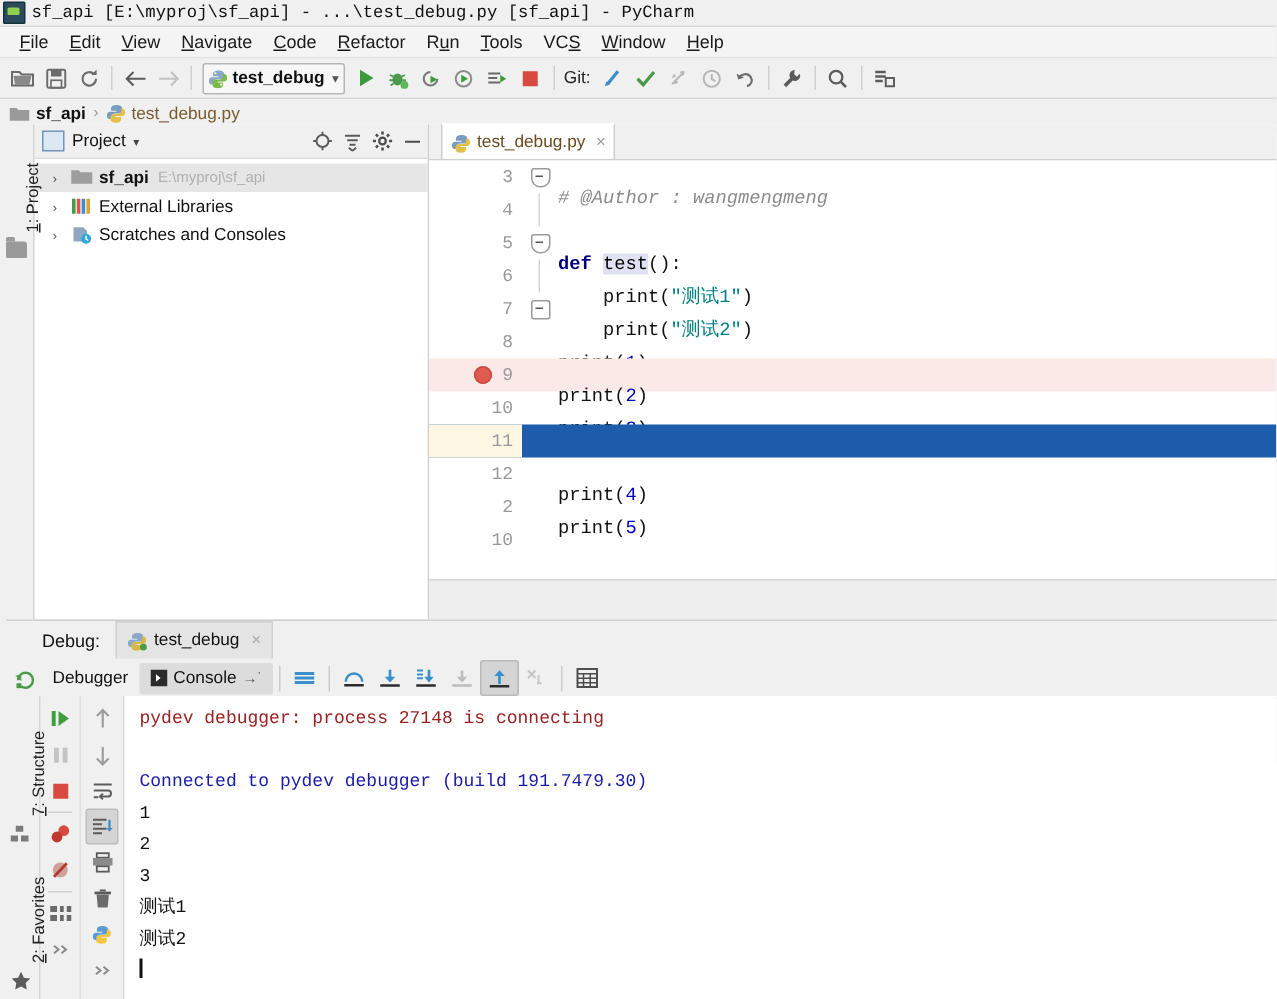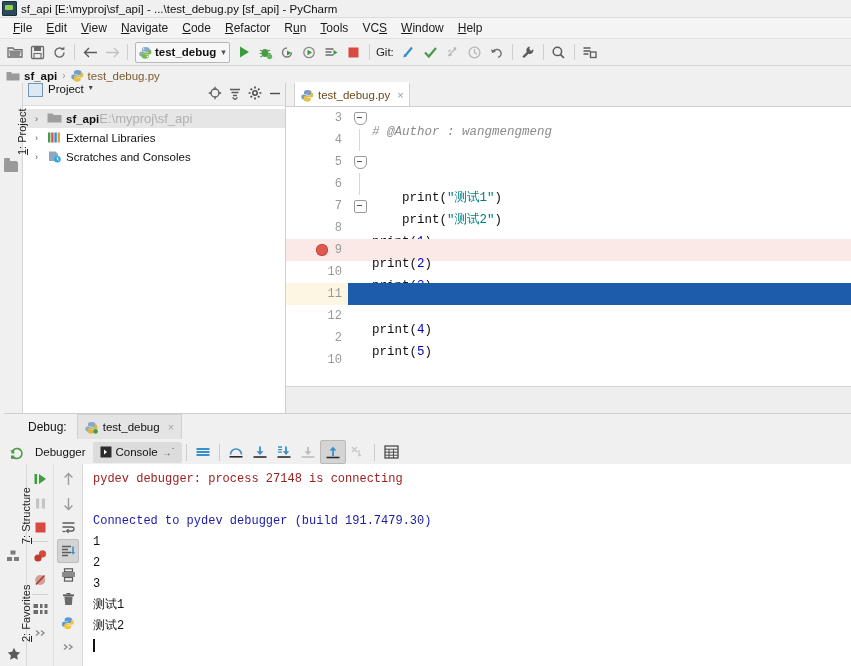--- a/index.html
+++ b/index.html
@@ -19,21 +19,21 @@
   }
   .titlebar .tb-ico{
     width:13px;height:13px;margin-right:4px;flex:0 0 auto;
     background:#2b4a5c;border:1px solid #17303c;border-radius:1px;
     position:relative;
   }
   .titlebar .tb-ico:after{
     content:"";position:absolute;left:2px;top:3px;width:8px;height:5px;
     background:#8fd14f;border-radius:1px;
   }
-  .titlebar .tb-text{font-size:11.5px;color:#111;white-space:nowrap;}
+  .titlebar .tb-text{font-size:11.5px;color:#111;white-space:nowrap;font-family:Liberation Mono, monospace;}
 
   
   .menubar{
     height:20px;background:#f4f4f4;display:flex;align-items:center;
     padding-left:6px;border-bottom:1px solid #e2e2e2;
   }
   .menubar .mi{
     font-size:12px;color:#1a1a1a;padding:0 7px;line-height:20px;
     cursor:default;white-space:nowrap;
   }
@@ -94,21 +94,21 @@
     content:"";position:absolute;left:0;top:-3px;width:6px;height:3px;
     background:#9a9a9a;border-radius:1px 1px 0 0;
   }
 
   
   .project{
     width:262px;background:#fff;flex:0 0 auto;border-right:1px solid #cfcfcf;
     display:flex;flex-direction:column;
   }
   .proj-head{
-    height:22px;background:#f0f0f0;display:flex;align-items:flex-start;
+    height:22px;background:#f0f0f0;display:flex;align-items:center;
     border-bottom:1px solid #dcdcdc;padding-left:5px;
   }
   .proj-head .ph-ico{
     width:13px;height:12px;border:1.5px solid #7295b8;background:#dce9f4;
     flex:0 0 auto;margin-right:5px;
   }
   .proj-head .ph-title{font-size:11.5px;color:#111;}
   .proj-head .ph-caret{margin-left:5px;font-size:8px;color:#444;}
   .proj-head .ph-spacer{flex:1;}
   .proj-head .ph-btn{
@@ -119,21 +119,21 @@
     height:19px;display:flex;align-items:center;padding-left:12px;
     font-size:11.5px;white-space:nowrap;
   }
   .ptrow.sel{background:#e6e6e6;}
   .ptrow .arrow{
     width:12px;flex:0 0 auto;color:#555;font-size:9px;
   }
   .ptrow .ic{width:15px;height:13px;flex:0 0 auto;margin-right:4px;position:relative;}
   .ptrow .lbl{color:#111;}
   .ptrow .lbl.b{font-weight:bold;}
-  .ptrow .sub{color:#b0b0b0;font-size:13px;}
+  .ptrow .sub{color:#b0b0b0;margin-left:6px;font-size:10px;}
 
   
   .editor{flex:1;display:flex;flex-direction:column;background:#fff;min-width:0;}
   .tabstrip{
     height:23px;background:#f0f0f0;border-bottom:1px solid #cfcfcf;display:flex;
     align-items:flex-end;
   }
   .etab{
     height:22px;background:#fff;border:1px solid #cfcfcf;border-bottom:none;
     display:flex;align-items:center;padding:0 5px 0 6px;margin-left:8px;
@@ -536,20 +536,21 @@
               <div class="vline"></div>
             </div>
           <div class="code"></div>
         </div>
 
         <div class="coderow">
           <div class="gutter">5</div>
           <div class="gutter2">
             <div class="fold open"></div>
           </div>
+          <div class="code"><span class="k">def</span> <span class="hl-ident">test</span><span class="pn">():</span></div>
         </div>
 
         <div class="coderow">
           <div class="gutter">6</div>
           <div class="gutter2">
               <div class="vline"></div>
             </div>
           <div class="code">    <span class="fn">print</span><span class="pn">(</span><span class="str">"测试1"</span><span class="pn">)</span></div>
         </div>
 

